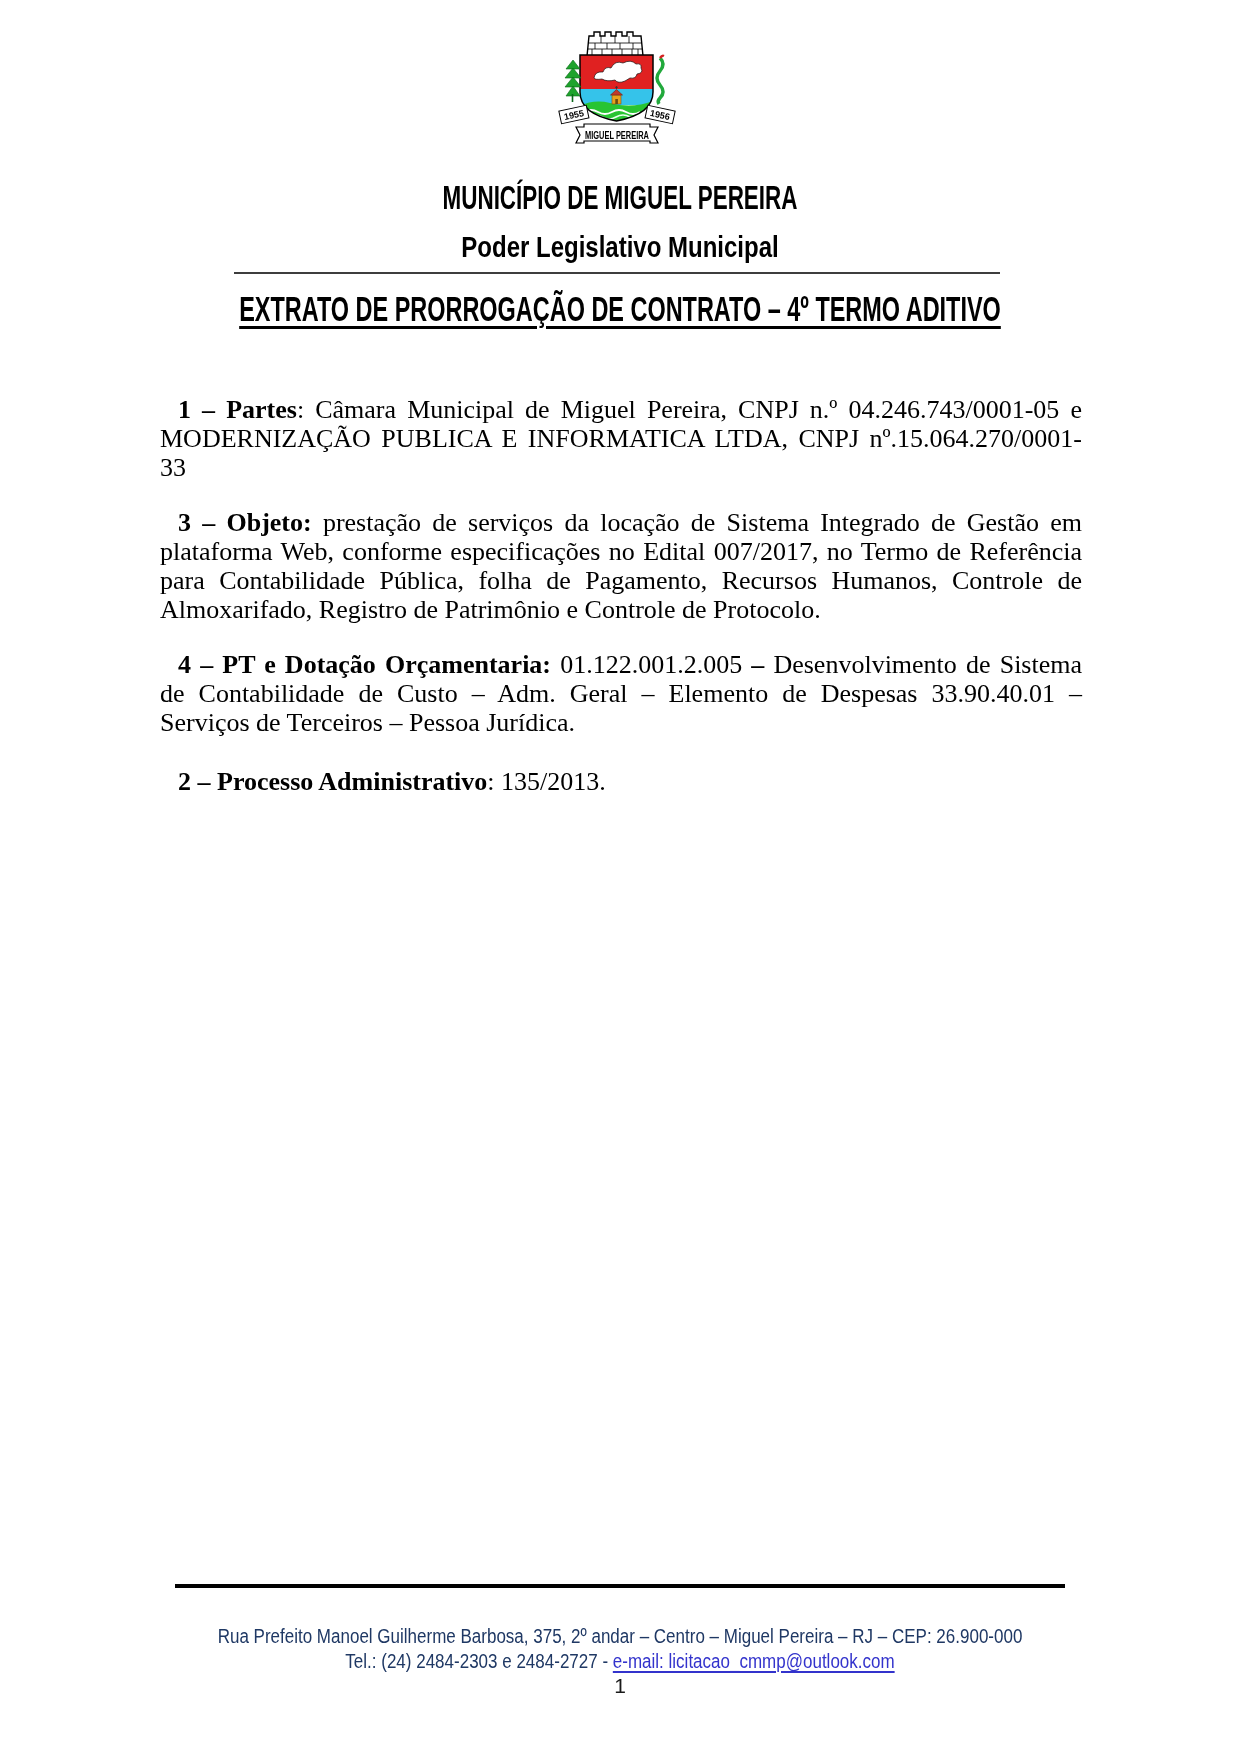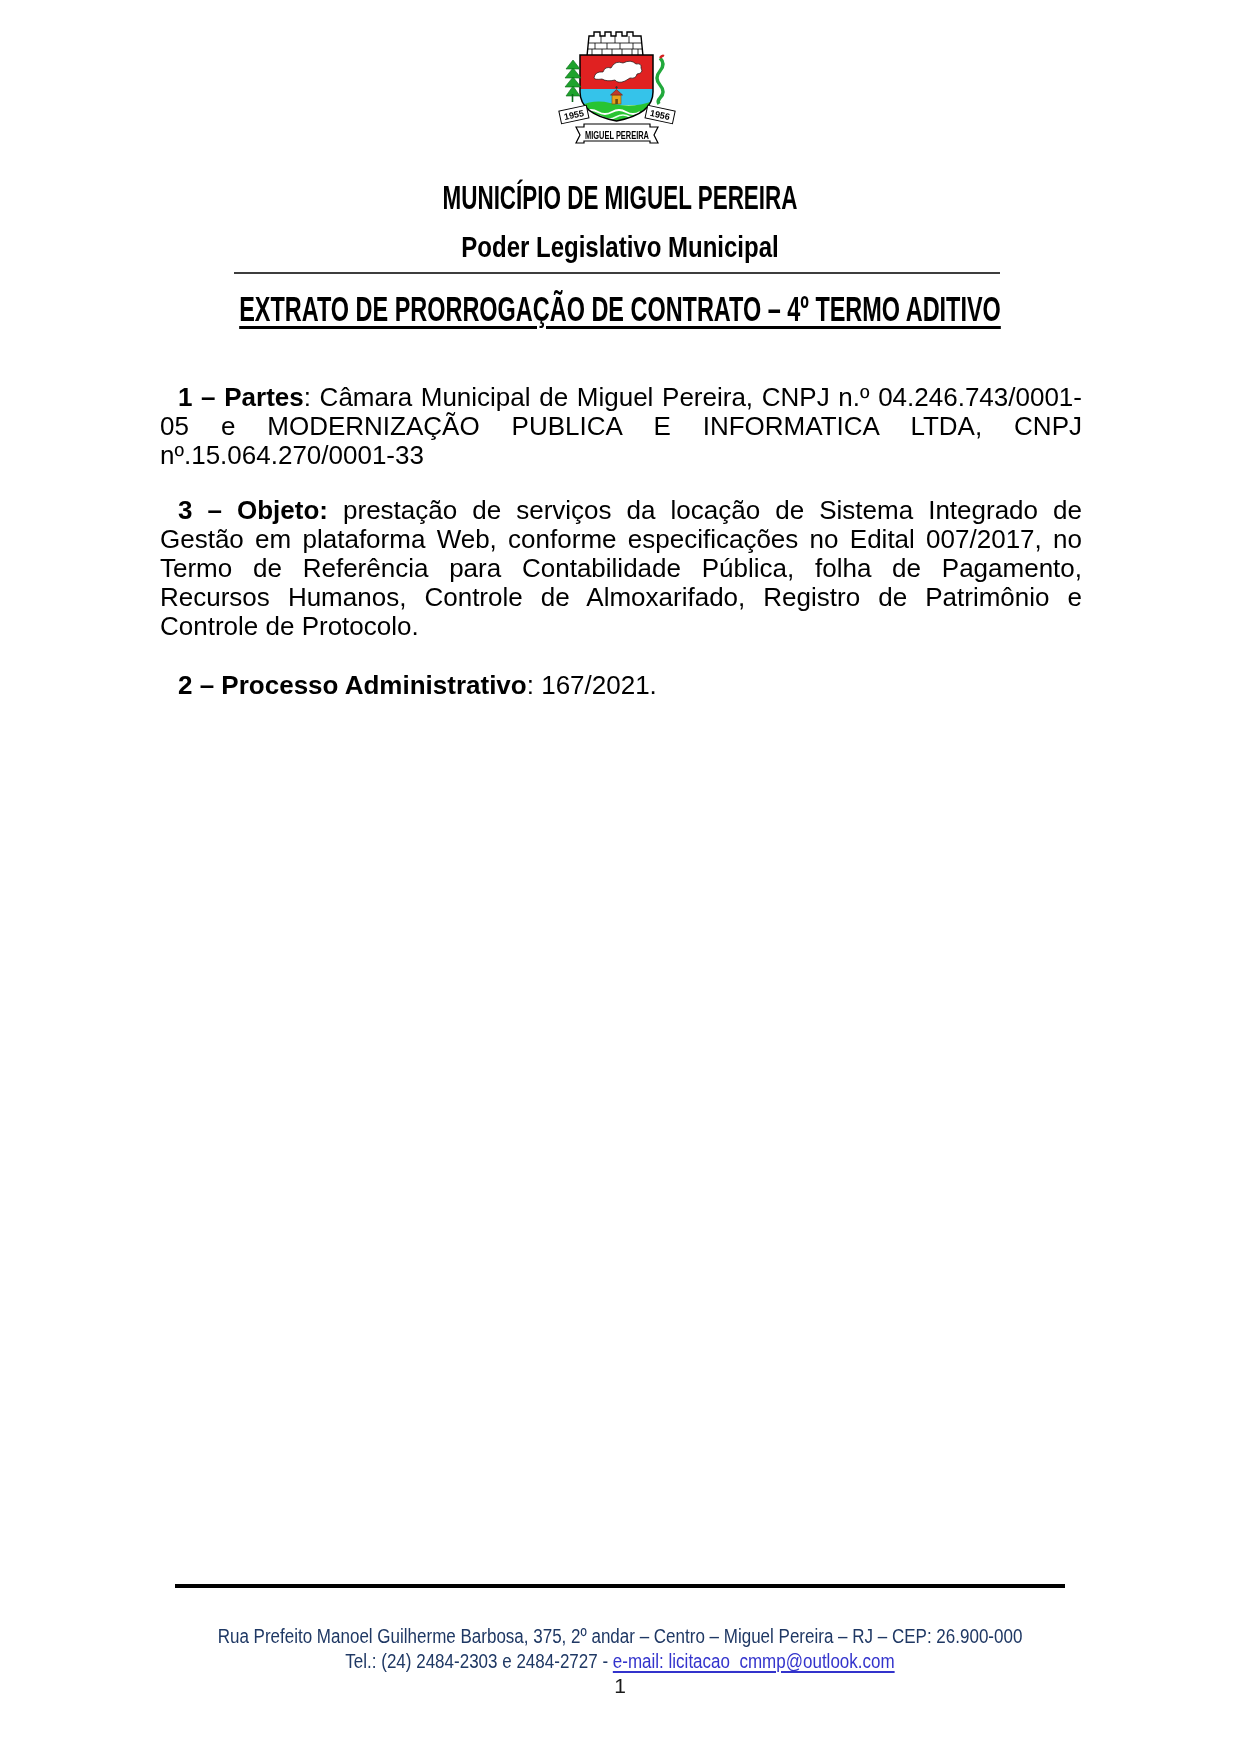--- a/index.html
+++ b/index.html
@@ -34,21 +34,21 @@
     transform:scaleX(0.67);
     text-decoration:underline;
     text-decoration-thickness:2.5px;
     text-underline-offset:5px;
   }
   
   .body-text{
     position:absolute;left:160px;top:383px;width:922px;
     font-size:26px;line-height:29px;text-align:justify;
   }
-  .para{margin:0 0 26px 0;text-indent:18px;}
+  .para{margin:12px 0 26px 0;text-indent:18px;font-family:Liberation Serif, serif;}
   .para.gap-before{margin-top:30px;}
   
   .footer-rule{
     position:absolute;top:1584px;left:175px;width:890px;height:0;
     border-top:4px solid #000;
   }
   .footer-text{
     position:absolute;top:1624px;left:0;width:100%;
     text-align:center;font-size:20px;line-height:25px;
     color:#1f3864;
@@ -131,23 +131,24 @@
   <div class="header-rule"></div>
   <div class="doc-title">EXTRATO DE PRORROGAÇÃO DE CONTRATO – 4º TERMO ADITIVO</div>
 
   <div class="body-text">
 
     <p class="para"><b>1 – Partes</b><span>: Câmara Municipal de Miguel Pereira, CNPJ n.º 04.246.743/0001-05 e MODERNIZAÇÃO PUBLICA E INFORMATICA LTDA, CNPJ nº.15.064.270/0001-33</span></p>
 
     <p class="para"><b>3 – Objeto:</b><span> prestação de serviços da locação de Sistema Integrado de Gestão em plataforma Web, conforme especificações no Edital 007/2017, no Termo de Referência para Contabilidade Pública, folha de Pagamento, Recursos Humanos, Controle de Almoxarifado, Registro de Patrimônio e Controle de Protocolo.</span></p>
 
 
+    <p class="para"><b>4 – PT e Dotação Orçamentaria:</b><span> 01.122.001.2.005 </span><b>–</b><span> Desenvolvimento de Sistema de Contabilidade de Custo – Adm. Geral – Elemento de Despesas 33.90.40.01 – Serviços de Terceiros – Pessoa Jurídica.</span></p>
 
 
-    <p class="para gap-before"><b>2 – Processo Administrativo</b><span>: 167/2021.</span></p>
+    <p class="para gap-before"><b>2 – Processo Administrativo</b><span>: 135/2013.</span></p>
 
   </div>
 
   <div class="footer-rule"></div>
   <div class="footer-text">
     <div>Rua Prefeito Manoel Guilherme Barbosa, 375, 2º andar – Centro – Miguel Pereira – RJ – CEP: 26.900-000</div>
     <div><span>Tel.: (24) 2484-2303 e 2484-2727 - </span><a href="#">e-mail: licitacao_cmmp@outlook.com</a></div>
   </div>
   <div class="page-number">1</div>
 

